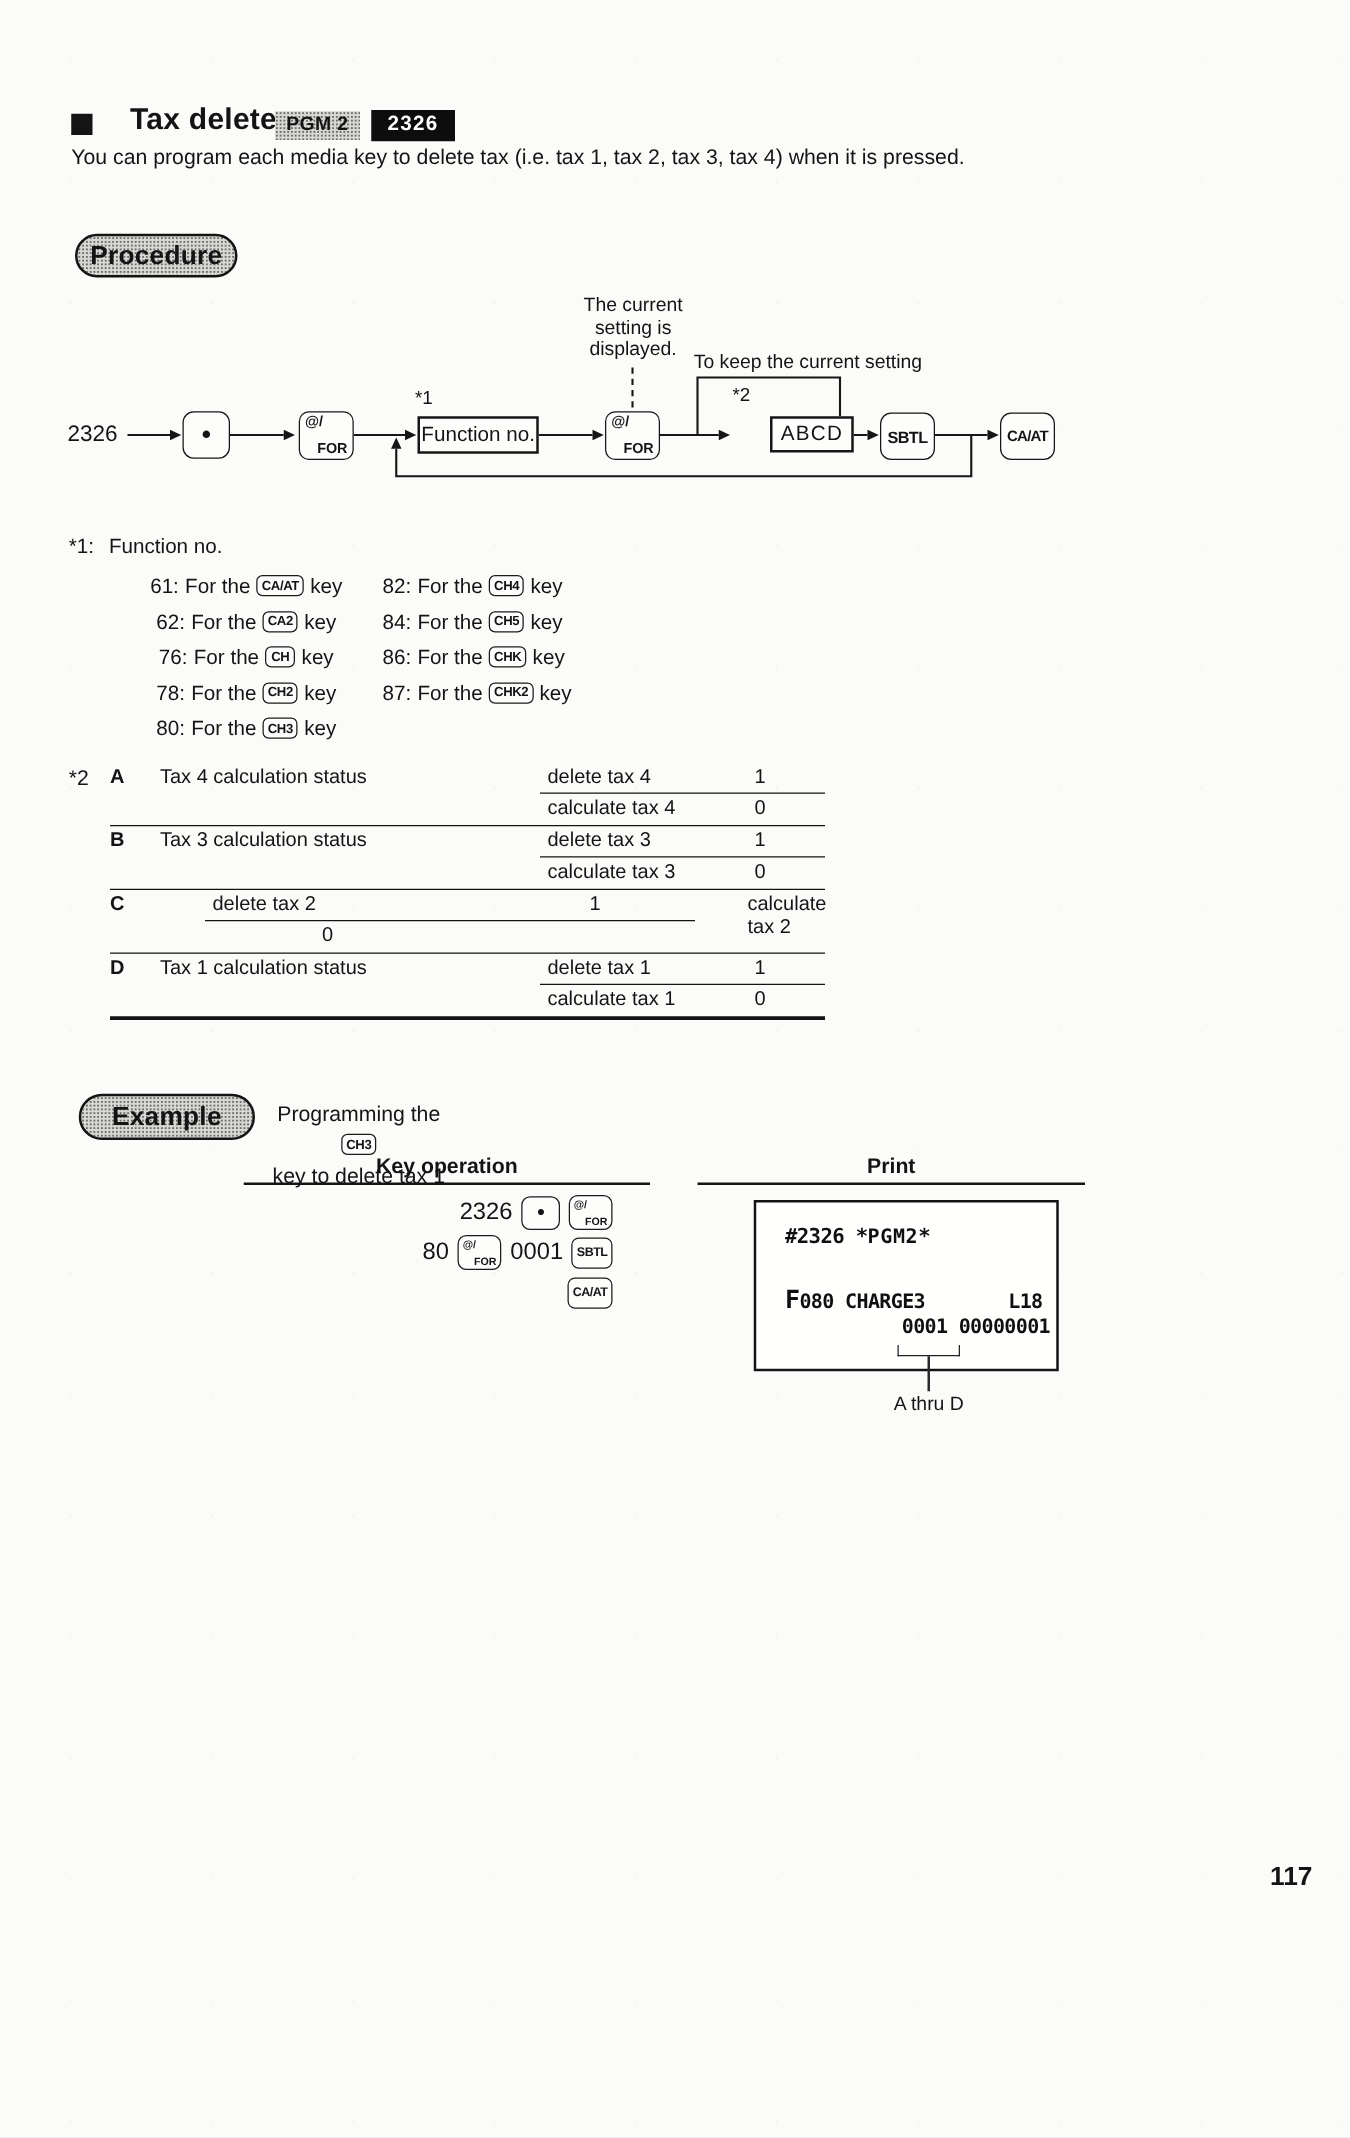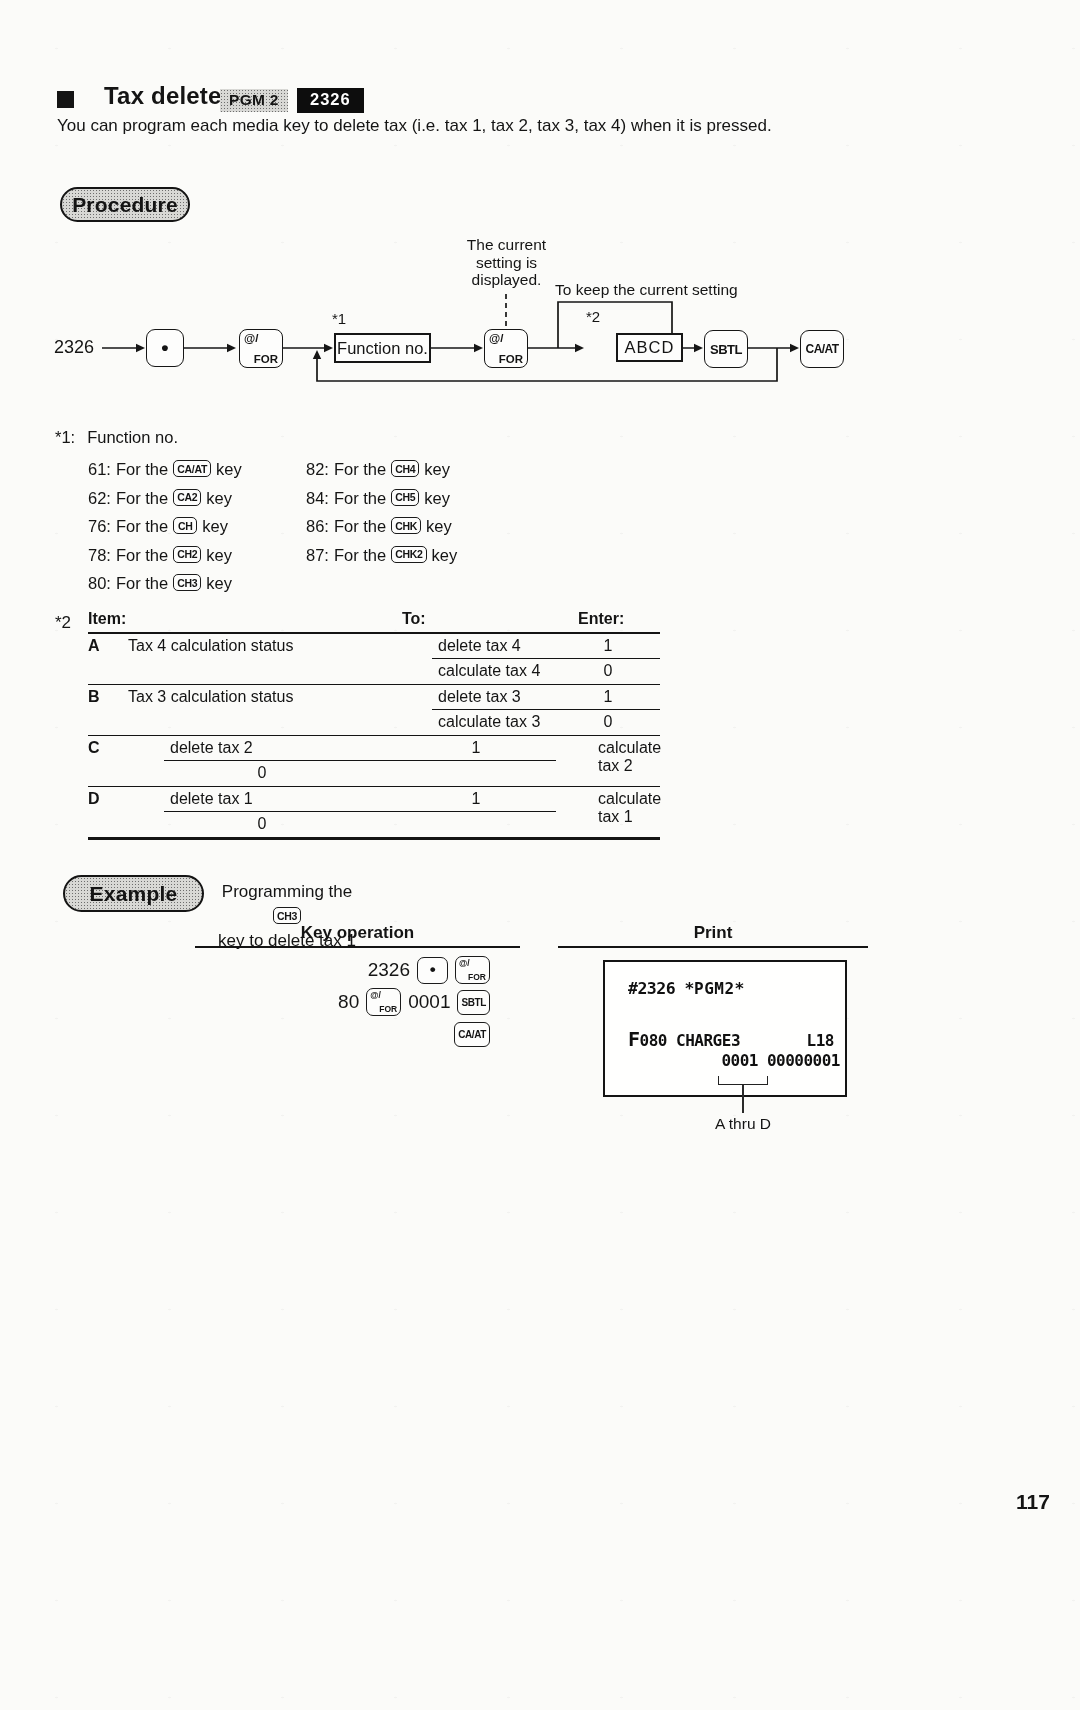--- a/index.html
+++ b/index.html
@@ -63,21 +63,21 @@
     display:flex; align-items:center; justify-content:center; font-size:16.5px;
   }
   .dbox-fn   { left:294px; top:103px; width:97px; height:30px; }
   .dbox-abcd { left:528px; top:103px; width:67px; height:29px; letter-spacing:1px;margin-left:48px; }
 
   
   .fn-list { left:55px; top:428px; width:640px; font-size:16.5px; }
   .fn-head { display:flex; gap:12px; margin-bottom:13px; }
   .fn-row  { display:flex; margin-left:33px; margin-bottom:9.5px; align-items:center; }
   .fn-cell { display:flex; align-items:center; gap:5px; }
-  .fn-cell-l { width:218px; }
+  .fn-cell-l { width:218px;justify-content:center; }
   .chip {
     display:inline-flex; align-items:center; justify-content:center;
     border:1.4px solid #1b1b1b; border-radius:5px; background:#fdfdfc;
     font-size:10.5px; font-weight:bold; height:17px; min-width:24px;
     padding:0 3px; letter-spacing:-.3px; position:relative; top:-1px;
   }
 
   
   .tbl-wrap { left:55px; top:610px; }
   .tbl-ref { position:absolute; left:0; top:3px; font-size:17px; }
@@ -275,25 +275,20 @@
         <span>For the</span>
         <span class="chip">CH3</span>
         <span>key</span>
       </div>
     </div>
   </div>
 
   <div class="abs tbl-wrap">
     <div class="tbl-ref">*2</div>
     <div class="tbl">
-      <div class="tbl-head">
-        <div class="h-item">Item:</div>
-        <div class="h-to">To:</div>
-        <div class="h-enter">Enter:</div>
-      </div>
 
       <div class="tg">
         <div class="tg-letter">A</div>
         <div class="tg-item">Tax 4 calculation status</div>
         <div class="tg-to r1">delete tax 4</div>
         <div class="tg-enter r1">1</div>
         <div class="tg-to">calculate tax 4</div>
         <div class="tg-enter">0</div>
       </div>
 
@@ -309,20 +304,21 @@
       <div class="tg">
         <div class="tg-letter">C</div>
         <div class="tg-to r1">delete tax 2</div>
         <div class="tg-enter r1">1</div>
         <div class="tg-to">calculate tax 2</div>
         <div class="tg-enter">0</div>
       </div>
 
       <div class="tg">
         <div class="tg-letter">D</div>
+        <div class="tg-item">Tax 1 calculation status</div>
         <div class="tg-to r1">delete tax 1</div>
         <div class="tg-enter r1">1</div>
         <div class="tg-to">calculate tax 1</div>
         <div class="tg-enter">0</div>
       </div>
     </div>
   </div>
 
   <div class="abs pill pill-example stipple">Example</div>
   <div class="abs ex-desc">

